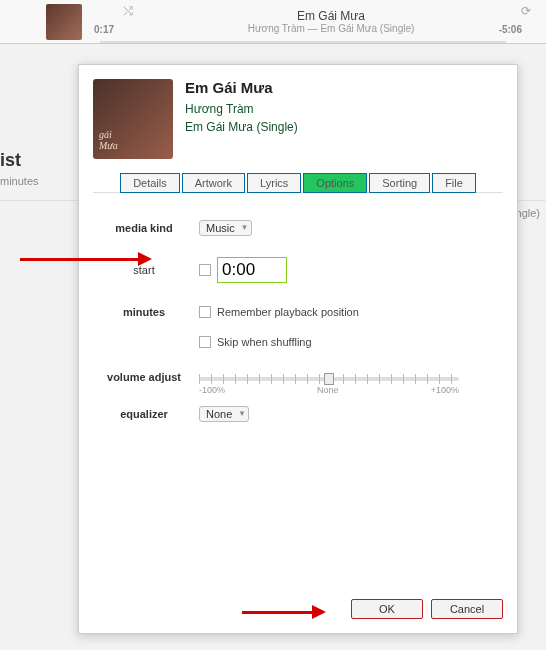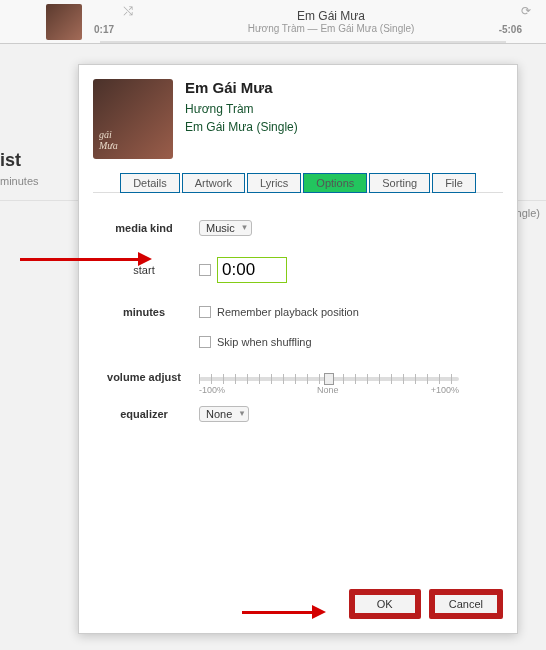--- a/index.html
+++ b/index.html
@@ -48,21 +48,21 @@
     .chklabel { font-size: 11px; color: #444; }
 
     .slider-wrap { width: 260px; }
     .slider-track { height: 4px; background: #ddd; position: relative; margin-top: 6px; border-radius: 2px; }
     .slider-track::before { content: ""; position: absolute; left: 0; right: 0; top: -3px; height: 10px; background: repeating-linear-gradient(to right, #bbb 0 1px, transparent 1px 12px); }
     .slider-thumb { position: absolute; left: 50%; top: -4px; width: 10px; height: 12px; background: #eee; border: 1px solid #999; margin-left: -5px; }
     .slider-labels { display: flex; justify-content: space-between; font-size: 9px; color: #999; margin-top: 4px; }
 
     
     .btns { position: absolute; right: 14px; bottom: 14px; display: flex; gap: 8px; }
-    .btn { min-width: 72px; padding: 3px 14px; font-size: 11px; border: 6px solid #b91c1c; background: #f3f3f3; text-align: center; cursor: pointer; border-radius: 2px; }
+    .btn { min-width: 72px; padding: 3px 14px; font-size: 11px; border: 1px solid #b91c1c; background: #f3f3f3; text-align: center; cursor: pointer; border-radius: 2px; }
 
     
     .arrow { position: absolute; pointer-events: none; }
     .arrow .shaft { position: absolute; height: 3px; background: #d40000; }
     .arrow .head { position: absolute; width: 0; height: 0; border-top: 7px solid transparent; border-bottom: 7px solid transparent; border-left: 14px solid #d40000; }
   </style>
 </head>
 <body>
 
 <div class="player">

